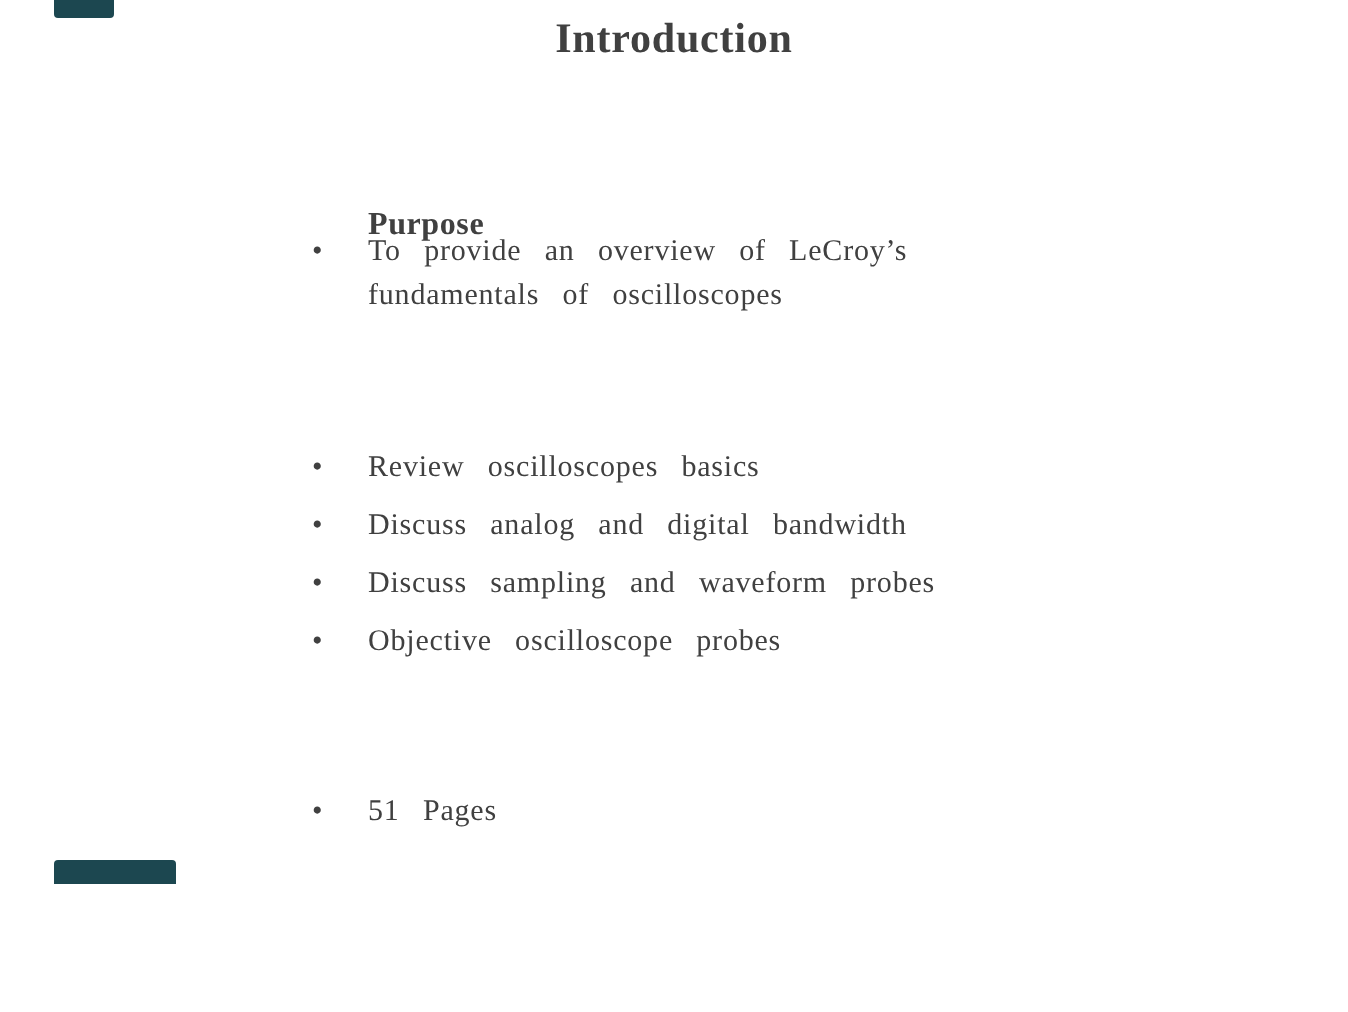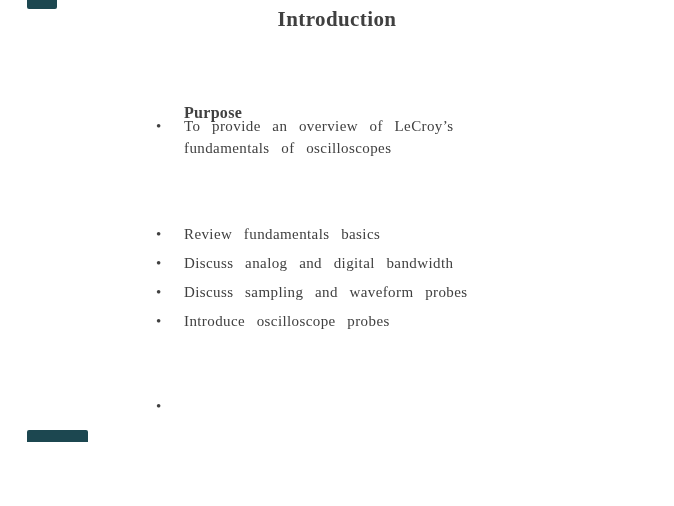--- a/index.html
+++ b/index.html
@@ -82,33 +82,34 @@
   <h2 class="heading" id="purpose-heading">Purpose</h2>
 
   <div class="bullet-item" id="purpose-item-0">
     <span class="dot">•</span>
     <span class="txt">To provide an overview of LeCroy’s fundamentals of oscilloscopes</span>
   </div>
 
 
   <div class="bullet-item" id="objective-item-0">
     <span class="dot">•</span>
-    <span class="txt">Review fundamentals basics</span>
+    <span class="txt">Review oscilloscopes basics</span>
   </div>
   <div class="bullet-item" id="objective-item-1">
     <span class="dot">•</span>
     <span class="txt">Discuss analog and digital bandwidth</span>
   </div>
   <div class="bullet-item" id="objective-item-2">
     <span class="dot">•</span>
     <span class="txt">Discuss sampling and waveform probes</span>
   </div>
   <div class="bullet-item" id="objective-item-3">
     <span class="dot">•</span>
-    <span class="txt">Introduce oscilloscope probes</span>
+    <span class="txt">Objective oscilloscope probes</span>
   </div>
 
 
   <div class="bullet-item" id="content-item-0">
     <span class="dot">•</span>
+    <span class="txt">51 Pages</span>
   </div>
 
 </div>
 
 </body></html>

